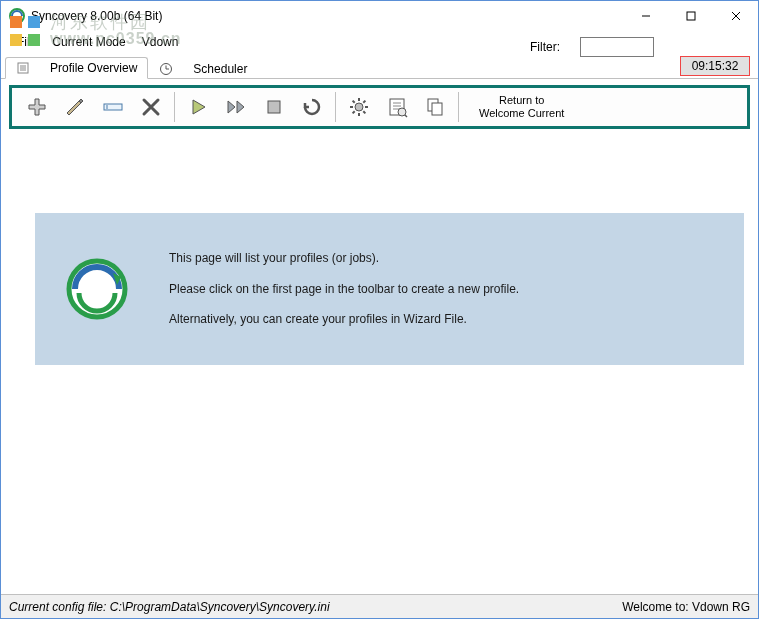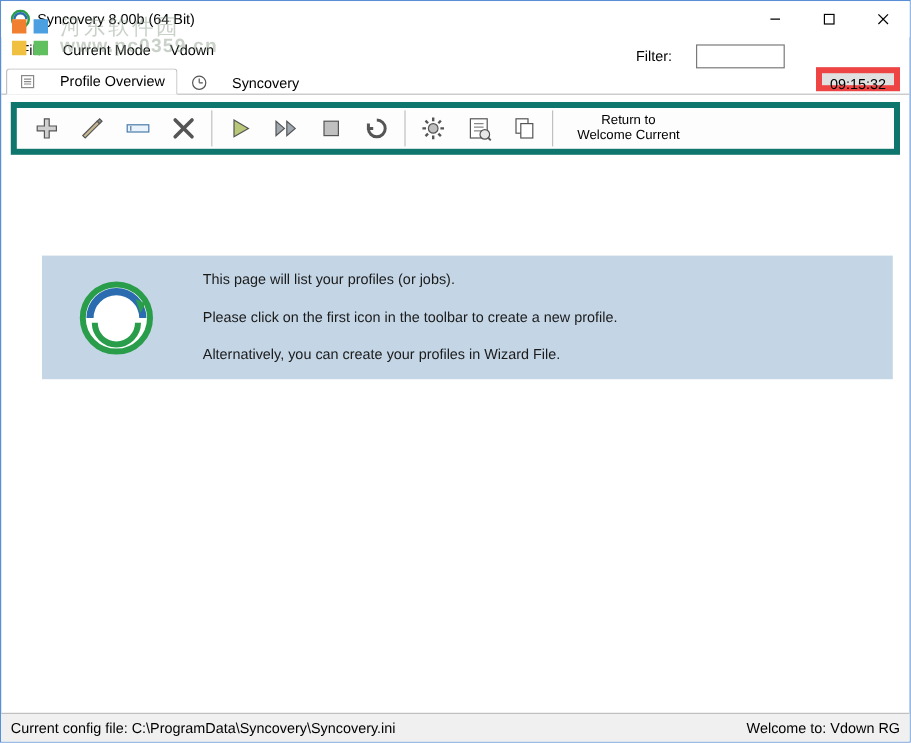--- a/index.html
+++ b/index.html
@@ -16,36 +16,36 @@
 .menubar .menu-item { padding: 2px 8px; cursor: default; }
 
 .tabbar { height: 26px; display: flex; align-items: flex-end; border-bottom: 1px solid #c0c0c0; padding-left: 4px; }
 .tab { display: flex; align-items: center; gap: 20px; padding: 3px 10px; font-size: 12px; border: 1px solid transparent; border-bottom: none; margin-bottom: -1px; cursor: default; }
 .tab.active { background: #fff; border-color: #c0c0c0; border-bottom: 1px solid #fff; border-top-left-radius: 3px; border-top-right-radius: 3px; }
 .tab .tab-icon { width: 14px; height: 14px; }
 .tabbar-spacer { flex: 1; }
 .filter-area { display: flex; align-items: center; gap: 20px; padding-right: 8px; margin-bottom: 2px; }
 .filter-label { font-size: 12px; }
 .filter-input { width: 74px; height: 20px; border: 1px solid #7a7a7a; font-size: 12px; padding: 0 3px; }
-.clock { width: 70px; height: 20px; border: 5px solid #ef4444; background: #e1e1e1; font-size: 12px; text-align: center; line-height: 18px; margin-left: 6px; margin-top: 39px; }
-
-.toolbar { height: 44px; margin: 6px 8px 0 8px; border: 5px solid #0f766e; background: #fdfdfd; display: flex; align-items: center; padding: 15px 6px; }
+.clock { width: 70px; height: 20px; border: 1px solid #ef4444; background: #e1e1e1; font-size: 12px; text-align: center; line-height: 18px; margin-left: 6px; margin-top: 39px; }
+
+.toolbar { height: 44px; margin: 6px 8px 0 8px; border: 3px solid #0f766e; background: #fdfdfd; display: flex; align-items: center; padding: 15px 6px; }
 .tool-btn { width: 38px; height: 36px; display: flex; align-items: center; justify-content: center; cursor: default; }
 .tool-sep { width: 1px; height: 30px; background: #c0c0c0; margin: 0 4px; }
 .return-btn { padding: 0 16px; height: 36px; display: flex; flex-direction: column; align-items: center; justify-content: center; font-size: 11px; line-height: 13px; text-align: center; cursor: default; }
 
 .content { flex: 1; margin: 6px 8px 2px 8px; background: #fff; position: relative; overflow: hidden; }
-.info-panel { position: absolute; top: 78px; left: 26px; right: 6px; height: 103px; background: #c4d6e6; display: flex; align-items: center; padding-left: 30px; }
+.info-panel { position: absolute; top: 78px; left: 26px; right: 6px; height: 152px; background: #c4d6e6; display: flex; align-items: center; padding-left: 30px; }
 .info-icon { width: 64px; height: 64px; margin-right: 40px; }
 .info-text { font-size: 12px; color: #1a1a1a; line-height: 1.4; }
 .info-text p { margin-bottom: 14px; }
 .info-text p:last-child { margin-bottom: 0; }
 
 .statusbar { height: 24px; border-top: 1px solid #c0c0c0; display: flex; align-items: center; font-size: 12px; padding: 0 8px; background: #f0f0f0; }
-.statusbar .status-left { flex: 1; }
+.statusbar .status-left { flex: 1; font-style: italic; }
 .statusbar .status-right { }
 
 .watermark { position: absolute; top: 10px; left: 0; pointer-events: none; opacity: 0.45; z-index: 100; }
 .watermark .wm-text { font-size: 18px; font-weight: normal; color: #8a9a8a; letter-spacing: 2px; }
 .watermark .wm-url { font-size: 16px; color: #8a9a8a; margin-top: -4px; letter-spacing: 1px; font-weight: bold; }
 .watermark-icon { position: absolute; top: 6px; left: 0; width: 50px; height: 50px; z-index: 101; pointer-events: none; }
 
 svg { display: block; }
 </style>
 </head>
@@ -100,21 +100,21 @@
       <span>Profile Overview</span>
     </div>
     <div class="tab">
       <span class="tab-icon">
           <svg viewBox="0 0 14 14">
             <circle cx="7" cy="7" r="5.5" fill="#fff" stroke="#555"></circle>
             <line x1="7" y1="7" x2="7" y2="3.5" stroke="#555"></line>
             <line x1="7" y1="7" x2="10" y2="7" stroke="#555"></line>
           </svg>
         </span>
-      <span>Syncovery</span>
+      <span>Scheduler</span>
     </div>
     <div class="tabbar-spacer"></div>
     <div class="filter-area">
       <span class="filter-label">Filter:</span>
       <input class="filter-input" type="text" value="" style="">
       <div class="clock">09:15:32</div>
     </div>
   </div>
 
   <div class="toolbar">
@@ -207,21 +207,21 @@
       <span class="info-icon">
         <svg viewBox="0 0 64 64">
           <circle cx="32" cy="32" r="28" fill="#fff" stroke="#2a9d4a" stroke-width="5"></circle>
           <path d="M10 32 A22 22 0 0 1 54 32" fill="none" stroke="#2b6cb0" stroke-width="6"></path>
           <path d="M14 36 A18 18 0 0 0 50 36" fill="none" stroke="#2a9d4a" stroke-width="5"></path>
           <path d="M48 16 l8 4 -4 8 z" fill="#2a9d4a"></path>
         </svg>
       </span>
       <div class="info-text">
         <p>This page will list your profiles (or jobs).</p>
-        <p>Please click on the first icon in the toolbar to create a new profile.</p>
+        <p>Please click on the first page in the toolbar to create a new profile.</p>
         <p>Alternatively, you can create your profiles in Wizard File.</p>
       </div>
     </div>
   </div>
 
   <div class="statusbar">
     <div class="status-left">Current config file: C:\ProgramData\Syncovery\Syncovery.ini</div>
     <div class="status-right">Welcome to: Vdown RG</div>
   </div>
 

